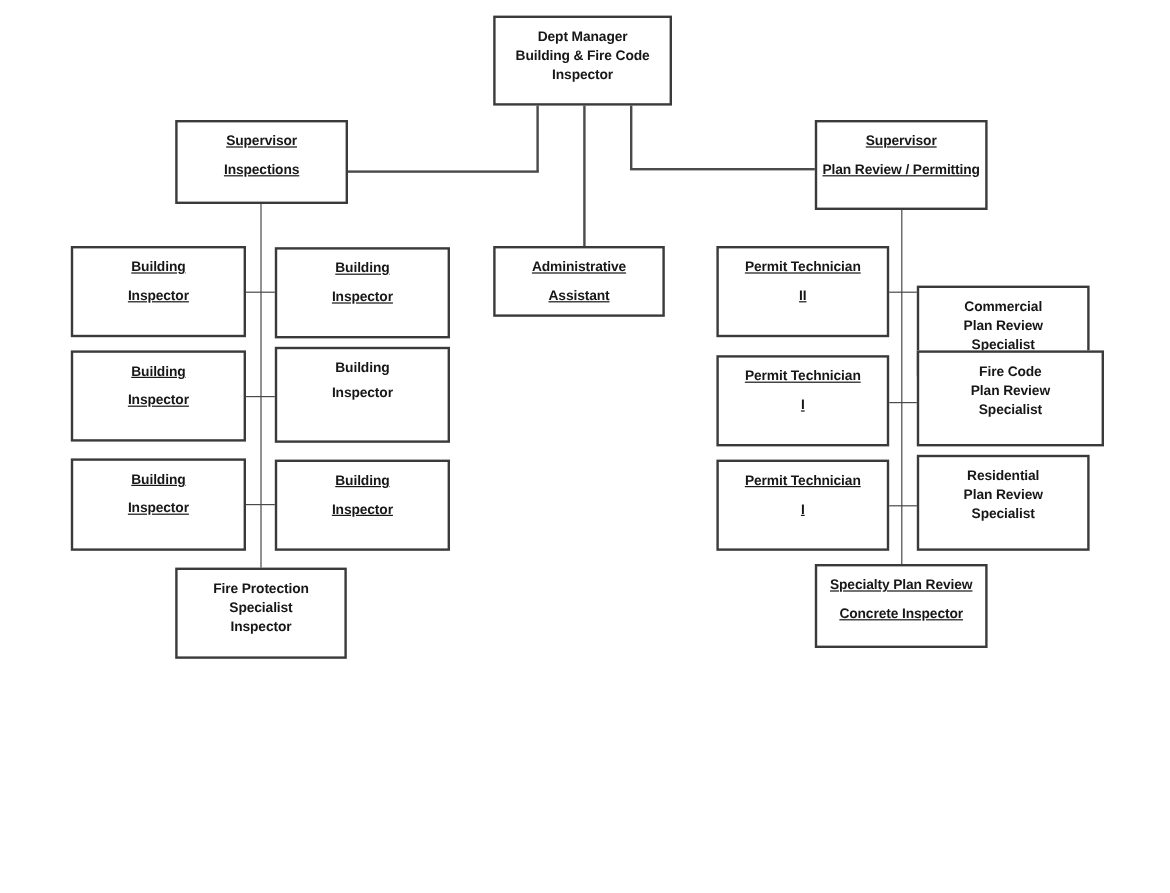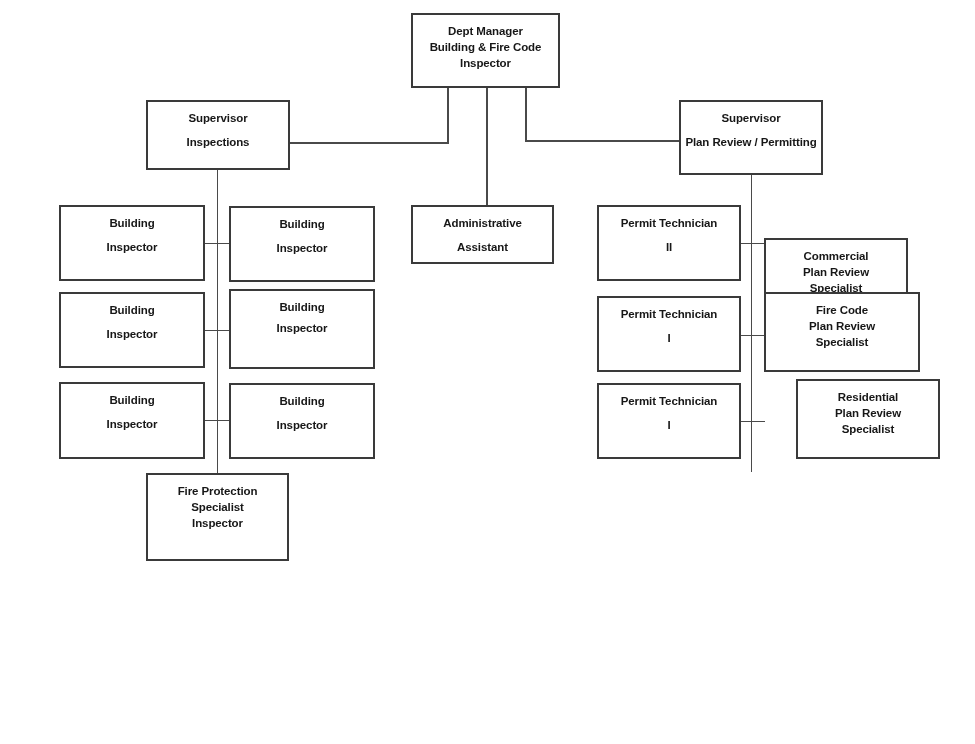--- a/index.html
+++ b/index.html
@@ -33,21 +33,21 @@
   .node .line {
     font-weight: bold;
     font-size: 11.5px;
     color: #171717;
     line-height: 1.05;
     text-align: center;
     white-space: nowrap;
     letter-spacing: -0.1px;
   }
   
-  .sp-loose .line { margin-bottom: 12px; }
+  .sp-loose .line { margin-bottom: 12px; text-decoration: underline; }
   .sp-tight .line { margin-bottom: 4px; }
   .sp-mid   .line { margin-bottom: 9px; }
 
   .conn {
     position: absolute;
     background: #4a4a4a;
     z-index: 1;
   }
   .conn.h { height: 1px; }
   .conn.v { width: 1px; }
@@ -117,21 +117,21 @@
   </div>
   <div class="node sp-mid" style="left:229px; top:289px; width:146px; height:80px;">
     <div class="line">Building</div>
     <div class="line">Inspector</div>
   </div>
   <div class="node sp-loose" style="left:229px; top:383px; width:146px; height:76px;">
     <div class="line">Building</div>
     <div class="line">Inspector</div>
   </div>
 
-  <div class="node sp-tight" style="left:146px; top:473px; width:143px; height:88px;">
+  <div class="node sp-tight" style="left:146px; top:473px; width:143px; height:76px;">
     <div class="line">Fire Protection</div>
     <div class="line">Specialist</div>
     <div class="line">Inspector</div>
   </div>
 
   <div class="node sp-loose" style="left:597px; top:205px; width:144px; height:76px;">
     <div class="line">Permit Technician</div>
     <div class="line">II</div>
   </div>
   <div class="node sp-loose" style="left:597px; top:296px; width:144px; height:76px;">
@@ -146,20 +146,24 @@
   <div class="node sp-tight" style="left:764px; top:206px; width:144px; height:75px;margin-top:32px;">
     <div class="line">Commercial</div>
     <div class="line">Plan Review</div>
     <div class="line">Specialist</div>
   </div>
   <div class="node sp-tight" style="left:764px; top:292px; width:156px; height:80px;">
     <div class="line">Fire Code</div>
     <div class="line">Plan Review</div>
     <div class="line">Specialist</div>
   </div>
-  <div class="node sp-tight" style="left:764px; top:379px; width:144px; height:80px;margin-left:32px;">
+  <div class="node sp-tight" style="left:764px; top:379px; width:144px; height:80px;">
     <div class="line">Residential</div>
     <div class="line">Plan Review</div>
     <div class="line">Specialist</div>
   </div>
 
+  <div class="node sp-loose" style="left:679px; top:470px; width:144px; height:70px;">
+    <div class="line">Specialty Plan Review</div>
+    <div class="line">Concrete Inspector</div>
+  </div>
 
 </div>
 
 </body></html>

